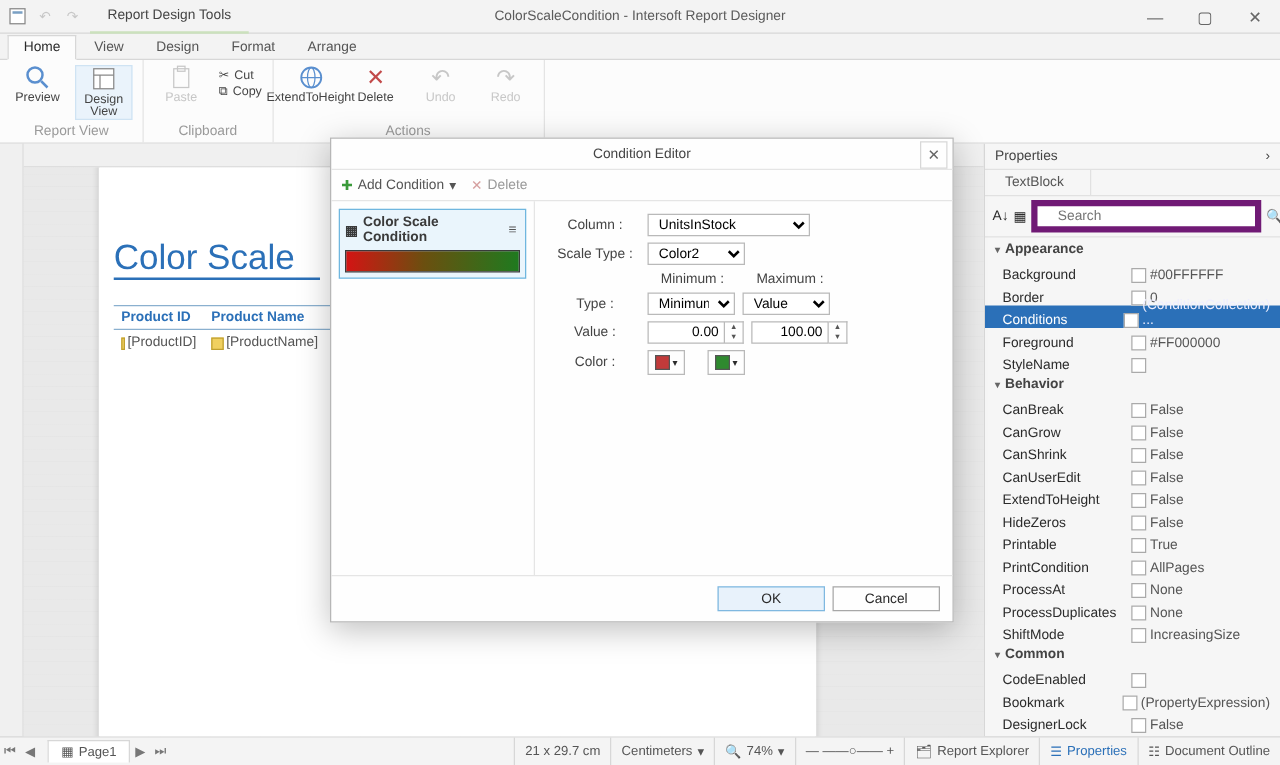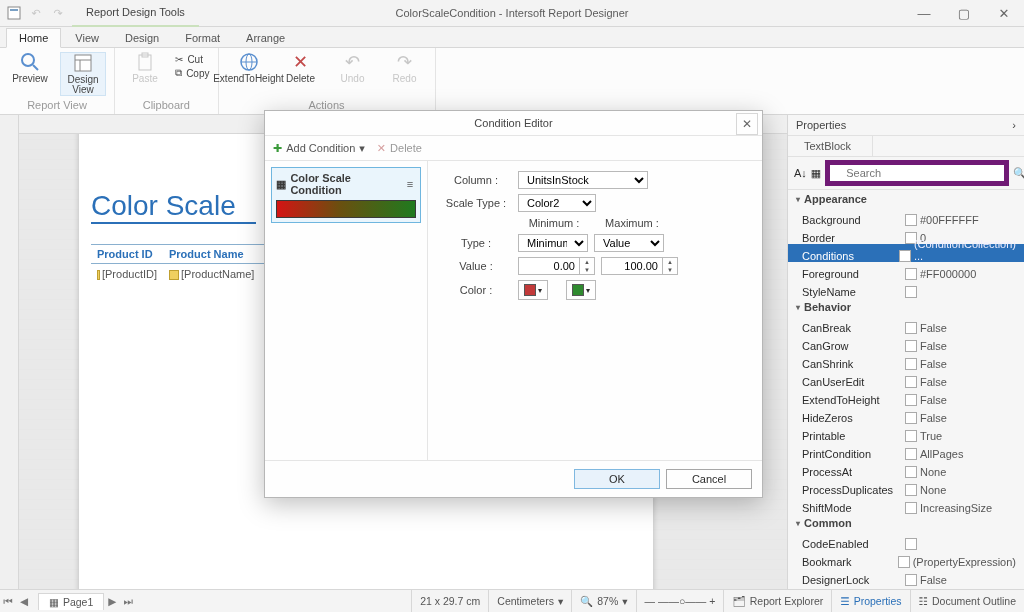--- a/index.html
+++ b/index.html
@@ -418,21 +418,21 @@
     <span class="navbtn">▶</span>
     <span class="navbtn">⏭</span>
     <span class="spacer"></span>
     <div class="sgroup">21 x 29.7 cm</div>
     <div class="sgroup">
         <span>Centimeters</span> 
         <span>▾</span>
       </div>
     <div class="sgroup">
         <span>🔍</span>
-        <span>87%</span> 
+        <span>74%</span> 
         <span>▾</span>
       </div>
     <div class="sgroup">— ——○—— +</div>
     <div class="sgroup">
         <span>🗂</span>
         <span>Report Explorer</span>
       </div>
     <div class="sgroup" style="color:#2b70b8">
         <span>☰</span>
         <span>Properties</span>

